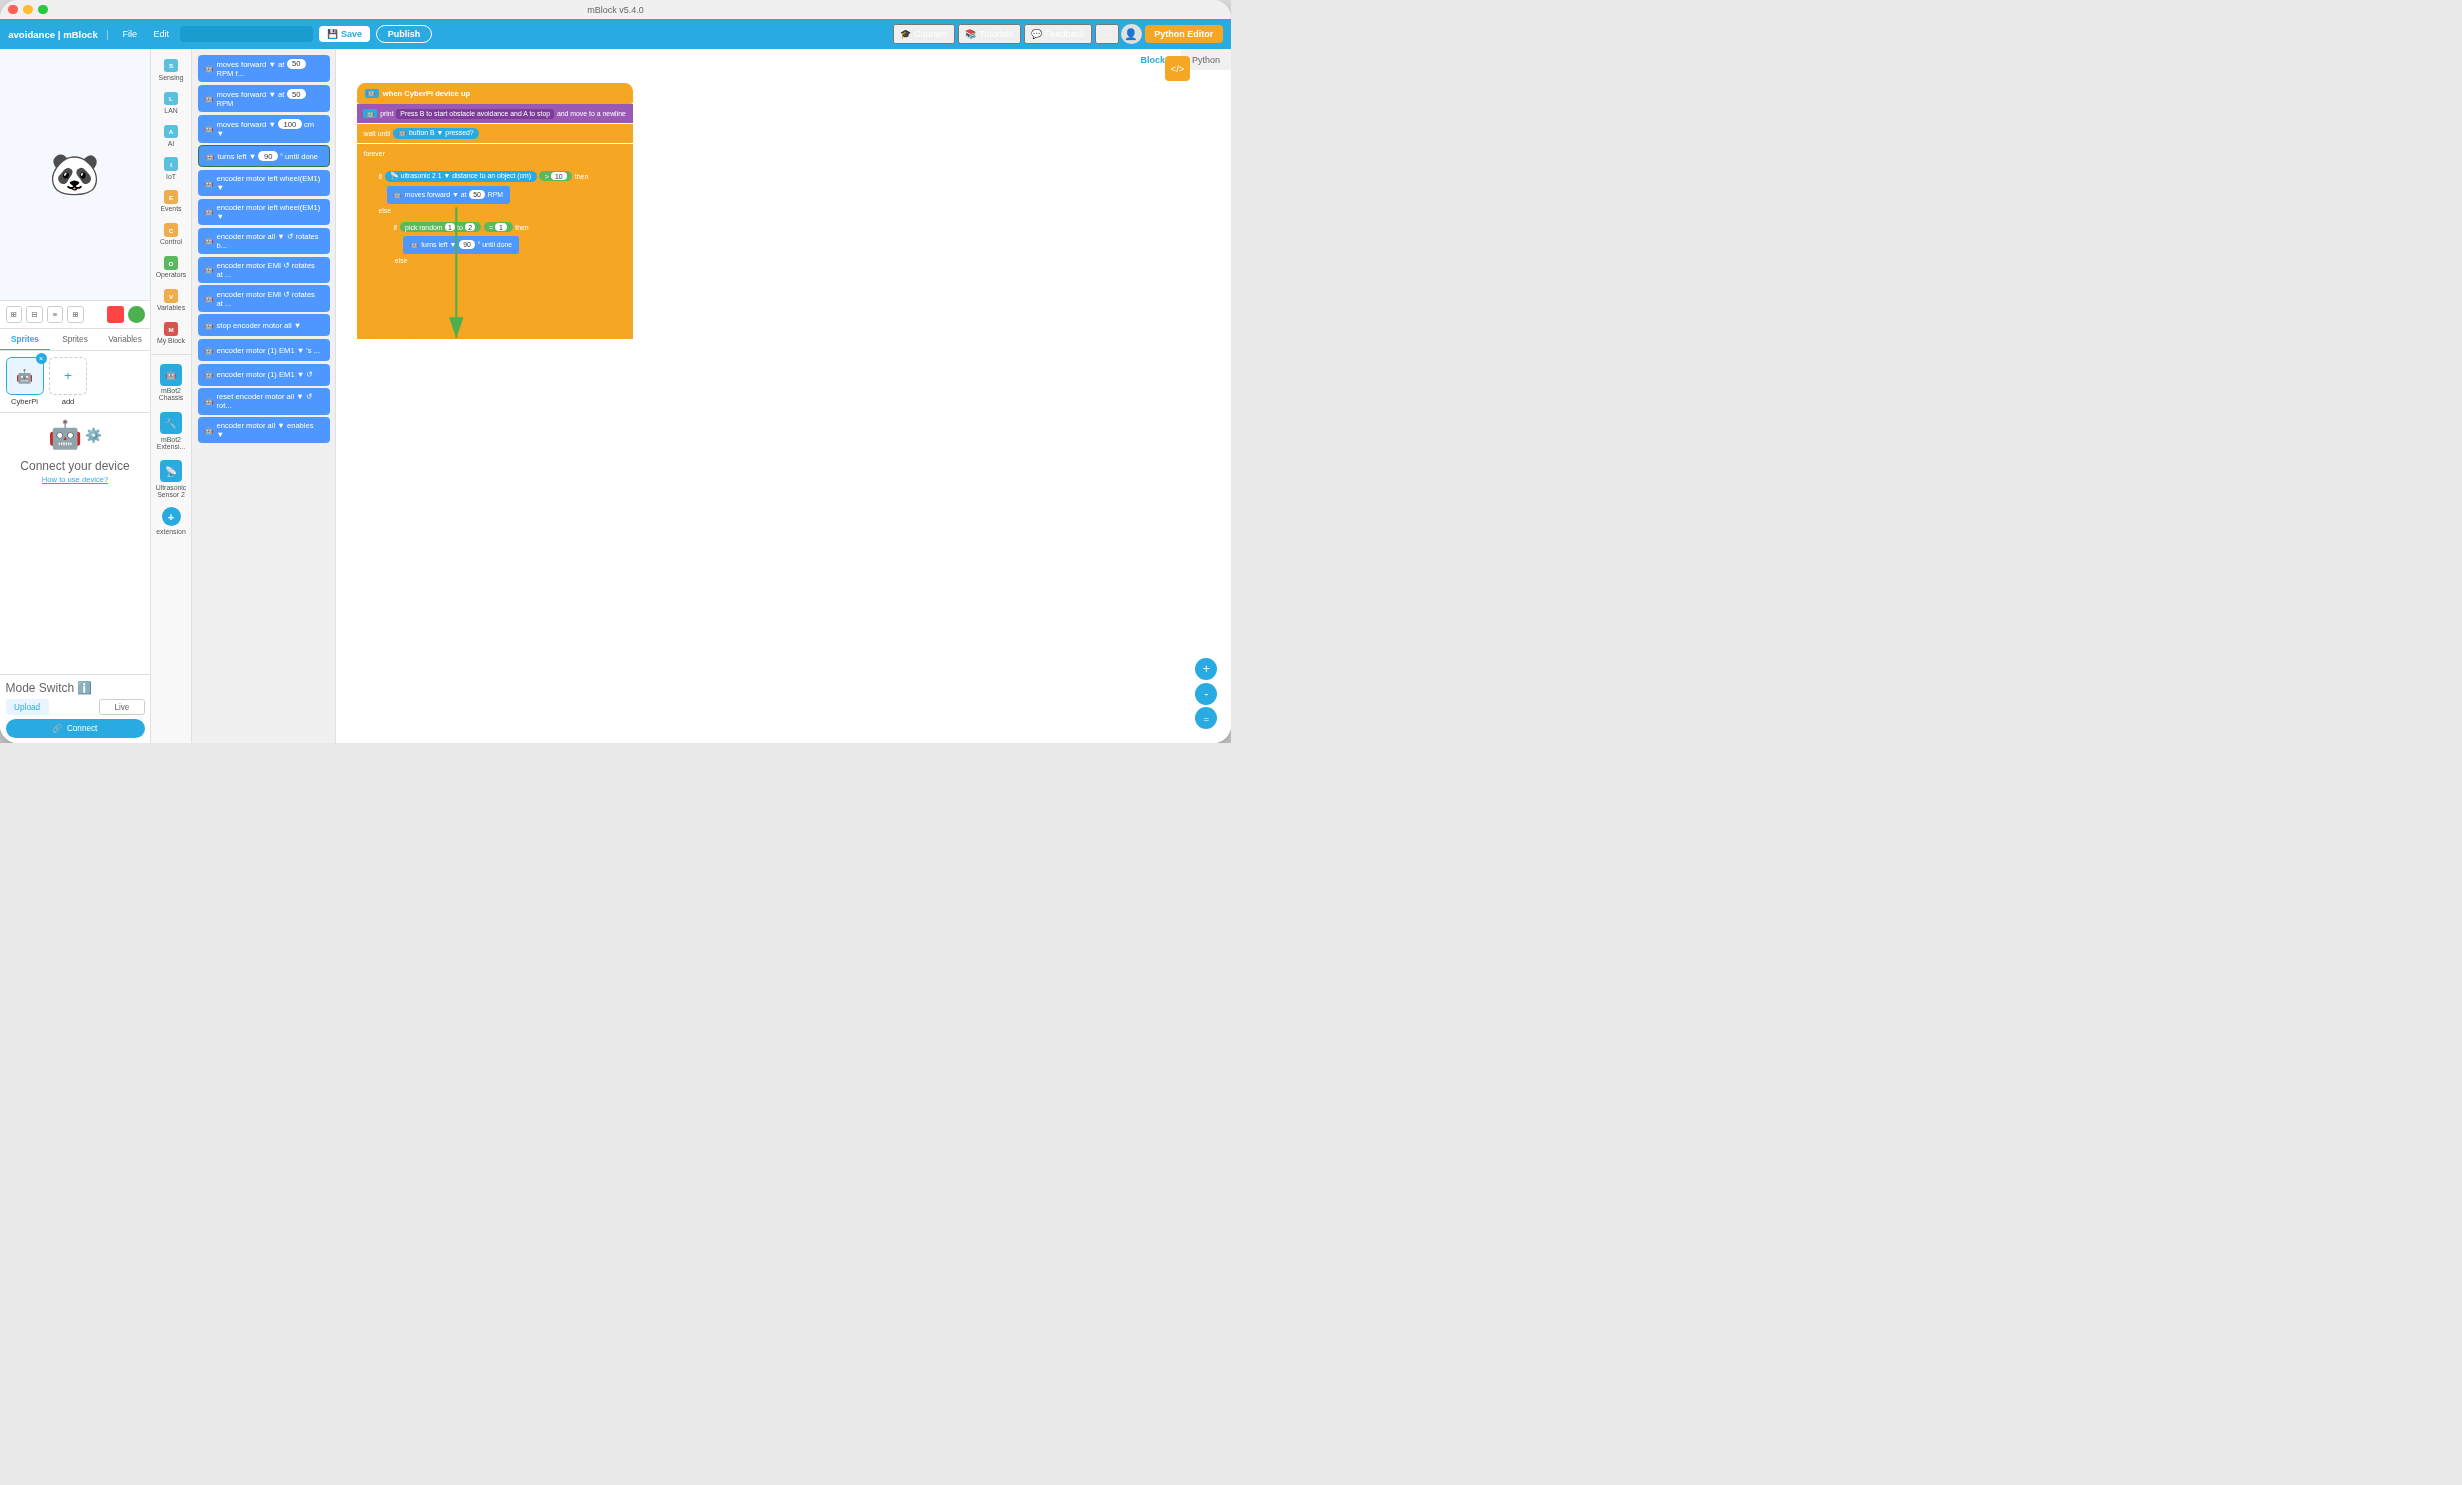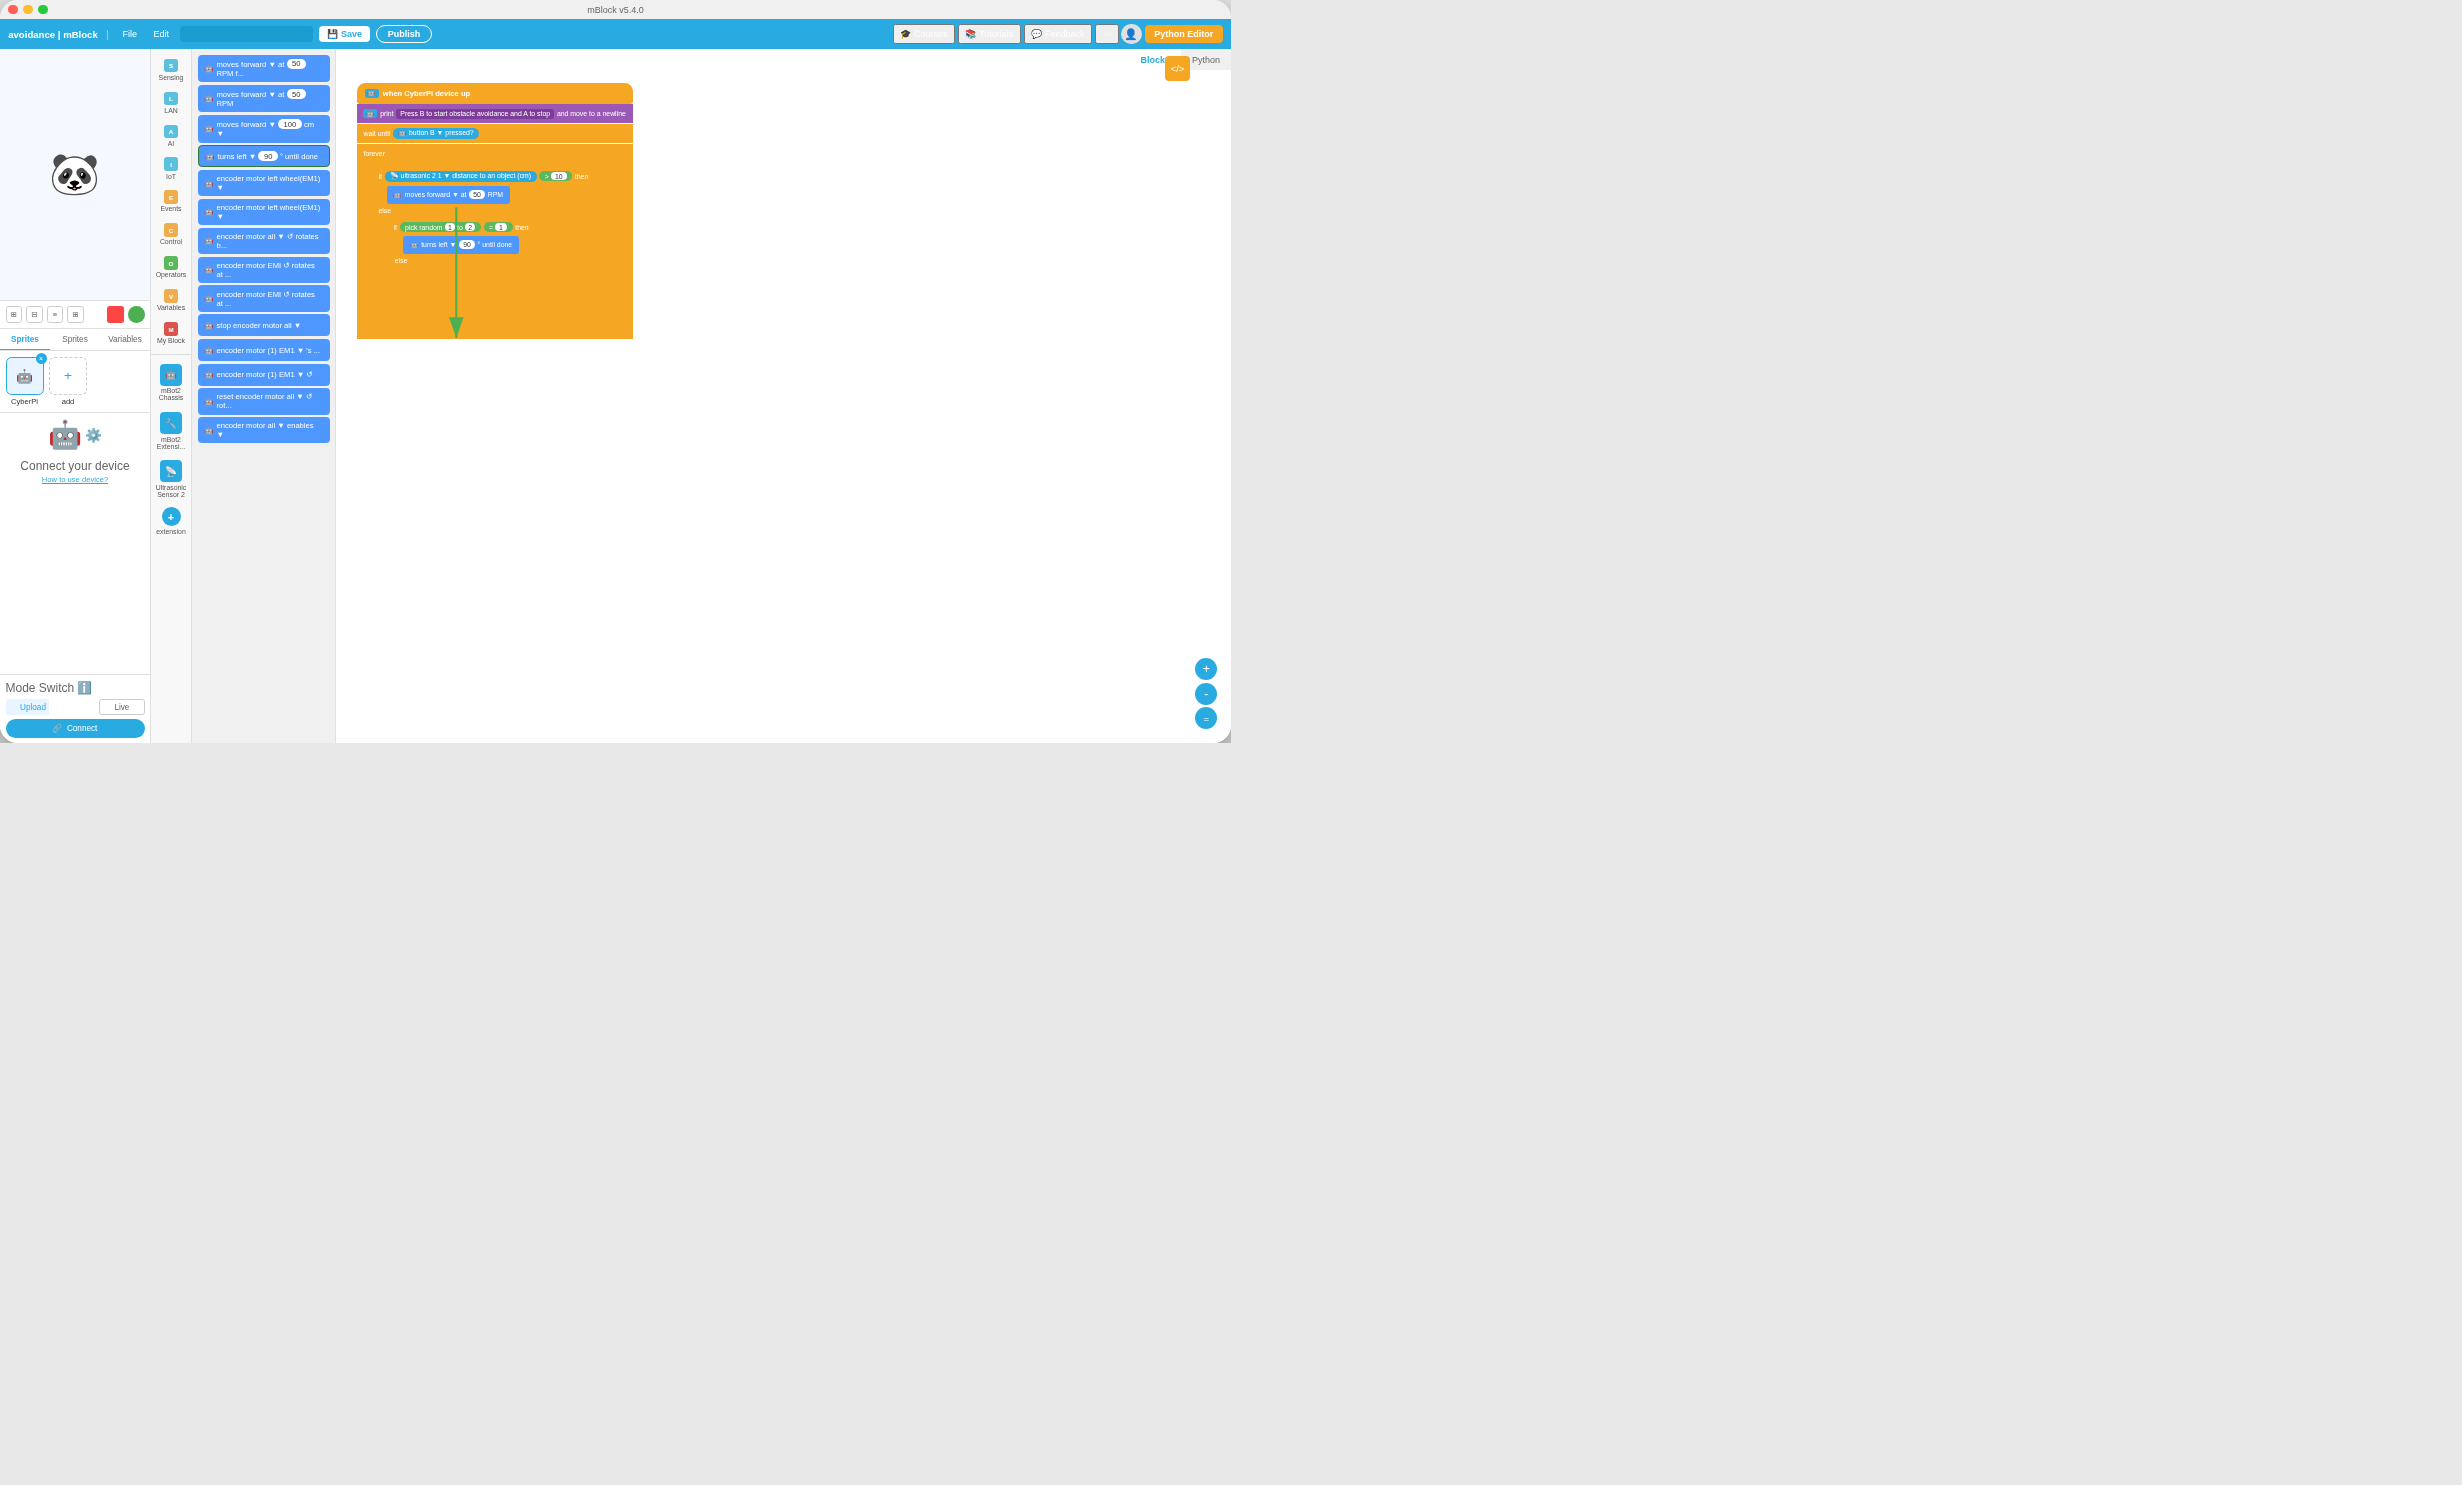--- a/index.html
+++ b/index.html
@@ -47,21 +47,21 @@
     .device-card { width: 38px; height: 38px; border: 1.4px solid #29abe2; border-radius: 5.5px; background: #e8f4ff; display: flex; align-items: center; justify-content: center; cursor: pointer; position: relative; }
     .device-card-x { position: absolute; top: -4.1px; right: -4.1px; width: 11px; height: 11px; background: #29abe2; border-radius: 50%; color: white; font-size: 6.9px; display: flex; align-items: center; justify-content: center; cursor: pointer; }
     .device-name { font-size: 7.6px; color: #333; text-align: center; }
     .add-device { width: 38px; height: 38px; border: 1.4px dashed #ccc; border-radius: 5.5px; display: flex; align-items: center; justify-content: center; cursor: pointer; color: #29abe2; font-size: 13.7px; }
     .connect-text { font-size: 12px; color: #666; margin-top: 2.7px; }
     .how-to-link { font-size: 7.6px; color: #29abe2; cursor: pointer; text-decoration: underline; margin-top: 1.4px; }
     .mode-switch { padding: 5.5px; border-top: 0.7px solid #e0e0e0; }
     .mode-label { font-size: 12px; color: #666; margin-bottom: 4.1px; }
     .mode-buttons { display: flex; gap: 2.7px; margin-bottom: 4.1px; }
     .mode-btn { flex: 1; padding: 2.7px; border-radius: 2.7px; border: none; font-size: 8.2px; cursor: pointer; }
-    .mode-btn.upload { background: #e8f4ff; color: #29abe2; text-align: right; }
+    .mode-btn.upload { background: #e8f4ff; color: #29abe2; }
     .mode-btn.live { background: white; color: #666; border: 0.7px solid #ccc; margin-left: 48px; }
     .connect-btn { width: 100%; padding: 4.1px; background: #29abe2; border: none; border-radius: 13.7px; color: white; font-size: 8.2px; cursor: pointer; display: flex; align-items: center; justify-content: center; gap: 4.1px; }
     
     
     .block-palette { width: 41px; background: #f8f8f8; display: flex; flex-direction: column; align-items: center; padding: 5.5px 0; gap: 2.7px; border-right: 0.7px solid #e0e0e0; overflow-y: auto; }
     .palette-item { display: flex; flex-direction: column; align-items: center; gap: 1.4px; padding: 4.1px 2.7px; cursor: pointer; border-radius: 4.1px; width: 37px; }
     .palette-dot { width: 13.7px; height: 13.7px; border-radius: 2.7px; display: flex; align-items: center; justify-content: center; font-size: 6.2px; color: white; font-weight: bold; }
     .palette-label { font-size: 6.9px; color: #555; text-align: center; }
     .palette-dot.sensing { background: #5bc0de; }
     .palette-dot.lan { background: #5bc0de; }

